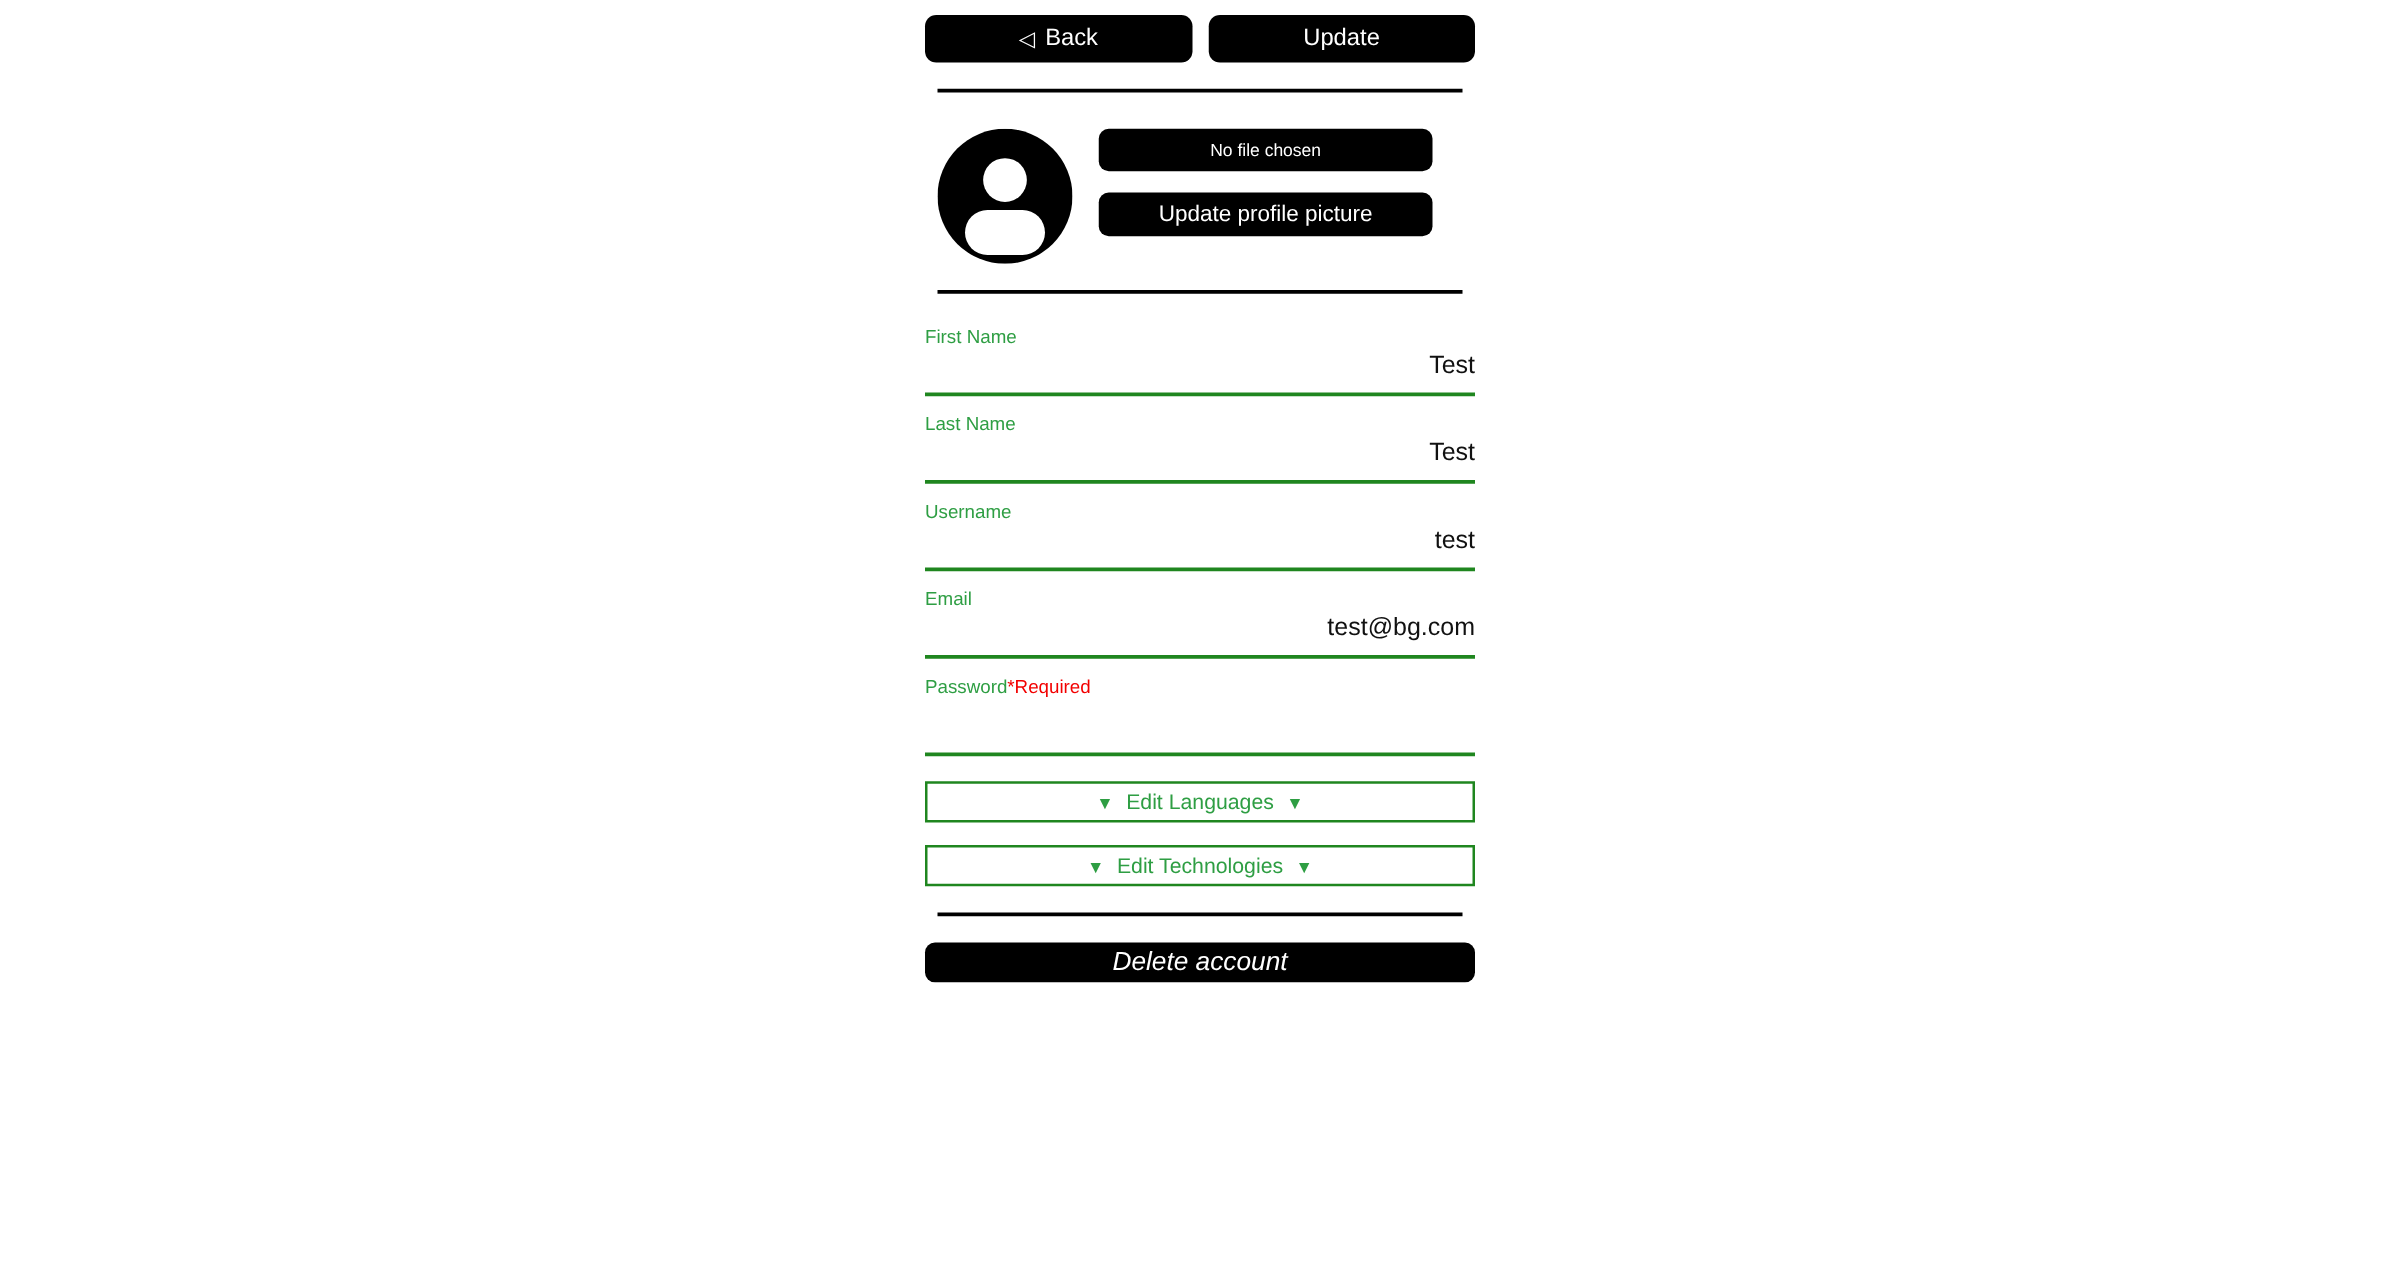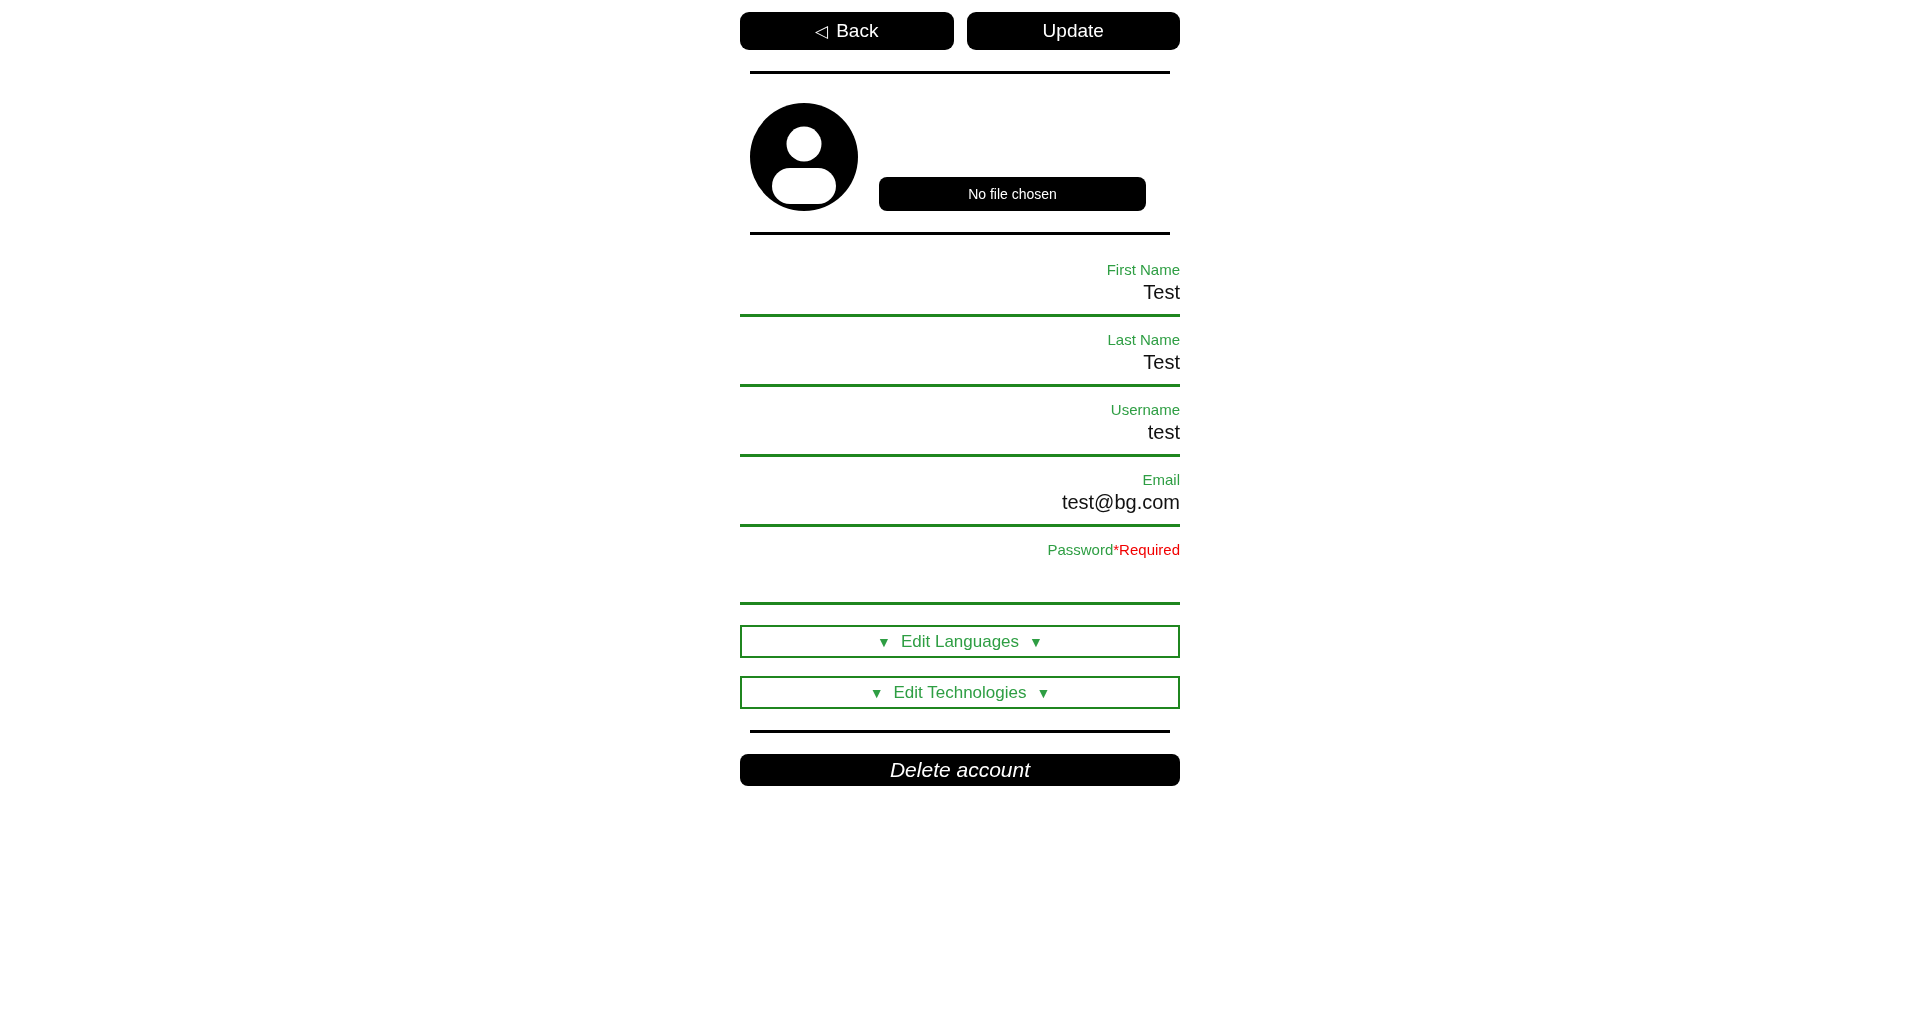--- a/index.html
+++ b/index.html
@@ -44,21 +44,21 @@
     border: none;
     border-top: 3px solid #000000;
     margin: 21px 10px 0 10px;
   }
 
   
   .avatar-row {
     margin-top: 29px;
     padding-left: 10px;
     display: flex;
-    align-items: flex-end;
+    align-items: flex-start;
     gap: 21px;
   }
   .avatar {
     width: 108px;
     height: 108px;
     flex: 0 0 108px;
   }
   .avatar-buttons {
     width: 267px;
     display: flex;
@@ -77,21 +77,21 @@
   }
 
   
   .fields { margin-top: 12px; }
   .field {
     border-bottom: 3px solid #1F861F;
     padding: 14px 0 0 0;
   }
   .field-label-row {
     display: flex;
-    justify-content: flex-end;
+    justify-content: flex-start;
     align-items: baseline;
   }
   .field-label {
     font-size: 15px;
     color: #2E9E43;
   }
   .required-note {
     font-size: 15px;
     color: #F20000;
   }
@@ -165,20 +165,23 @@
   <div class="avatar-row">
     <svg class="avatar" viewBox="0 0 108 108" aria-hidden="true">
       <circle cx="54" cy="54" r="54" fill="#000000"></circle>
       <circle cx="54" cy="41" r="17.5" fill="#ffffff"></circle>
       <rect x="22" y="65" width="64" height="36" rx="18" fill="#ffffff"></rect>
     </svg>
     <div class="avatar-buttons">
       <button class="btn-black btn-file">
         <span>No file chosen</span>
       </button>
+      <button class="btn-black btn-upd-pic">
+        <span>Update profile picture</span>
+      </button>
     </div>
   </div>
 
   <hr class="rule">
 
   <div class="fields">
 
     <div class="field">
       <div class="field-label-row">
         <span class="field-label">First Name</span>

